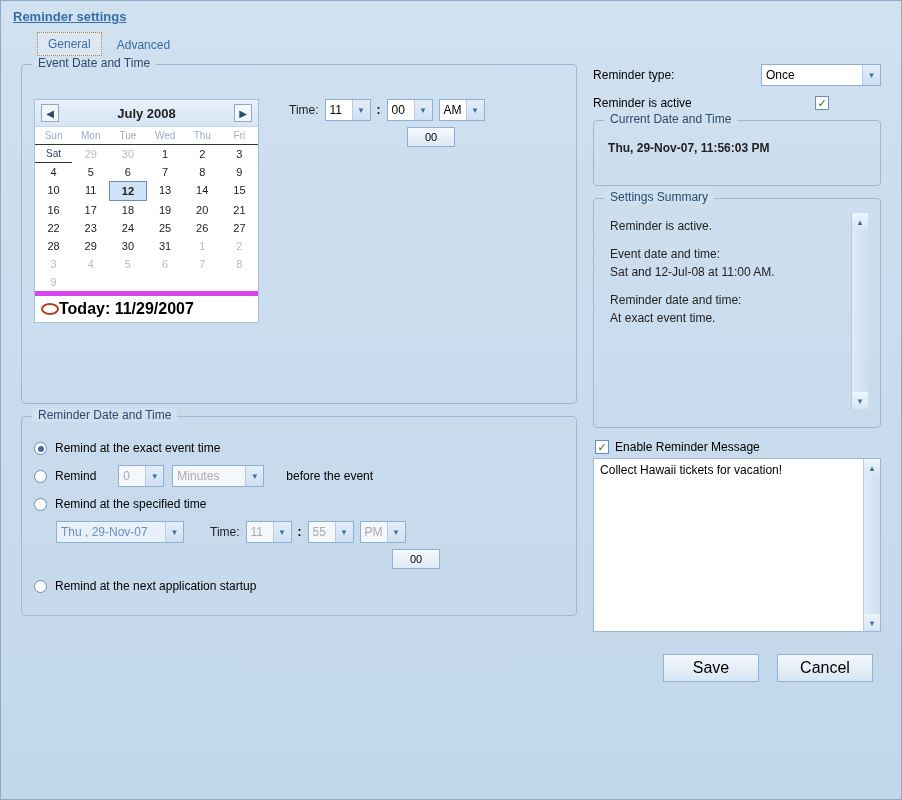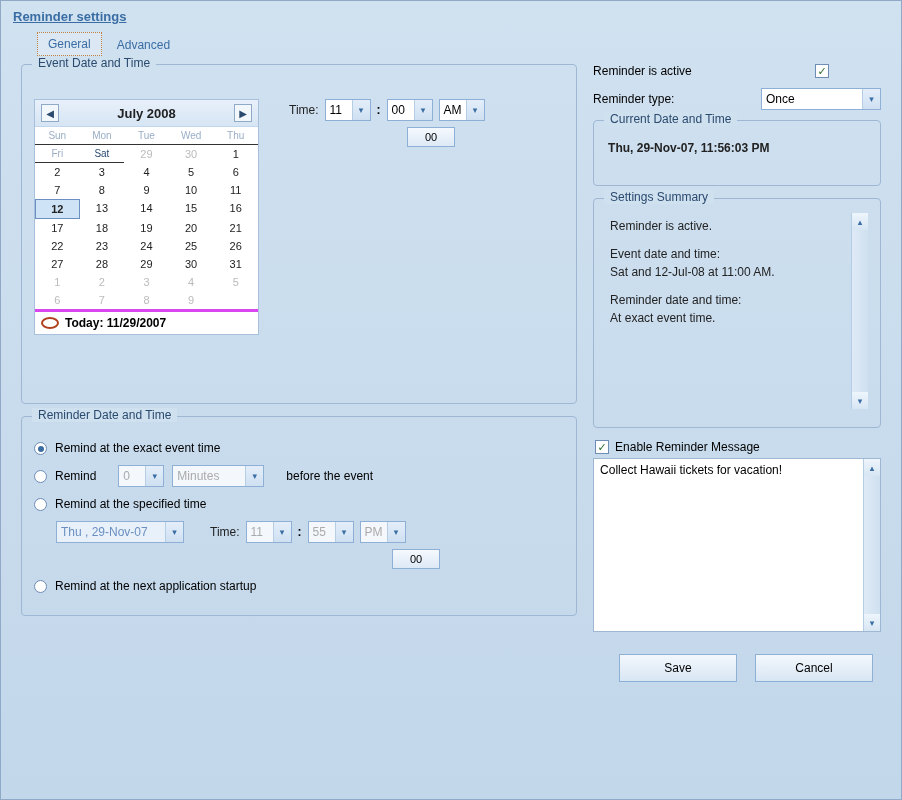--- a/index.html
+++ b/index.html
@@ -83,31 +83,31 @@
 }
 .cal-title { font-weight: bold; font-size: 13px; color: #222; }
 .cal-nav {
   width: 18px; height: 18px;
   border: 1px solid #8fa9c7;
   background: #f2f7fc;
   display: flex; align-items: center; justify-content: center;
   font-size: 10px; color: #2a4a6e;
   cursor: pointer;
 }
-.cal-grid { display: grid; grid-template-columns: repeat(5, 1fr); text-align: center; }
+.cal-grid { display: grid; grid-template-columns: repeat(6, 1fr); text-align: center; }
 .cal-day-head { color: #9aaec6; font-size: 10px; padding: 3px 0; border-bottom: 1px solid #333; }
 .cal-day-head.sat { color: #2a4a6e; }
 .cal-cell { padding: 3px 0; color: #222; }
 .cal-cell.muted { color: #bbb; }
 .cal-cell.selected { background: #cfe3f7; border: 1px solid #6a8fc0; font-weight: bold; }
 .cal-today-row {
   padding: 4px 6px;
-  border-top: 3px solid #d946ef;
-  display: flex; align-items: center; gap: 6px;
-  font-weight: bold; font-size: 12px;
+  border-top: 5px solid #d946ef;
+  display: flex; align-items: center; 
+  font-weight: bold; font-size: 16px;
 }
 .today-icon {
   width: 18px; height: 12px; border: 2px solid #b04020;
   border-radius: 50%;
   display: inline-block;
 }
 .time-row { display: flex; align-items: center; gap: 6px; margin-top: 20px; }
 .label { color: #222; }
 .dd {
   height: 22px; background: #fff; border: 1px solid #8fb0d6;
@@ -162,24 +162,24 @@
 .msg-check-row { display:flex; align-items:center; gap:6px; margin: 4px 0 4px 2px; }
 .msg-box {
   width: 100%; height: 174px; background:#fff; border:1px solid #9eb8d4;
   position:relative; padding:4px 6px; font-size:12px;
 }
 .button-row {
   display:flex; justify-content:flex-end; gap:18px;
   padding: 14px 28px;
 }
 .btn {
-  width: 118px; height: 28px;
+  width: 96px; height: 28px;
   border: 1px solid #8fb0d6;
   background: linear-gradient(to bottom,#f3f8fd,#d8e6f4);
-  font-size: 12px; cursor:pointer;
+  font-size: 16px; cursor:pointer;
 }
 .sub-time-row { display:flex; align-items:center; gap:6px; margin-left: 22px; margin-bottom:6px; }
 </style>
 </head>
 <body>
 
 <div class="window">
   <div class="titlebar">Reminder settings</div>
   <div class="tabbar">
     <div class="tab active">General</div>
@@ -333,29 +333,29 @@
 
         <div class="radio-row">
           <span class="radio"></span>
           <span>Remind at the next application startup</span>
         </div>
       </div>
     </div>
 
     <div class="right-col">
       <div class="right-row">
-        <span>Reminder is active</span>
-        <span class="checkbox checked" style="margin-right:52px;"></span>
-      </div>
-      <div class="right-row">
         <span>Reminder type:</span>
         <div class="dd" style="width:120px;">
             <span>Once</span>
             <div class="arrow"></div>
           </div>
+      </div>
+      <div class="right-row">
+        <span>Reminder is active</span>
+        <span class="checkbox checked" style="margin-right:52px;"></span>
       </div>
 
       <div class="fieldset">
         <div class="fieldset-legend">Current Date and Time</div>
         <div class="current-dt">Thu, 29-Nov-07, 11:56:03 PM</div>
       </div>
 
       <div class="fieldset summary-box">
         <div class="fieldset-legend">Settings Summary</div>
         <div class="scroll-wrap">

